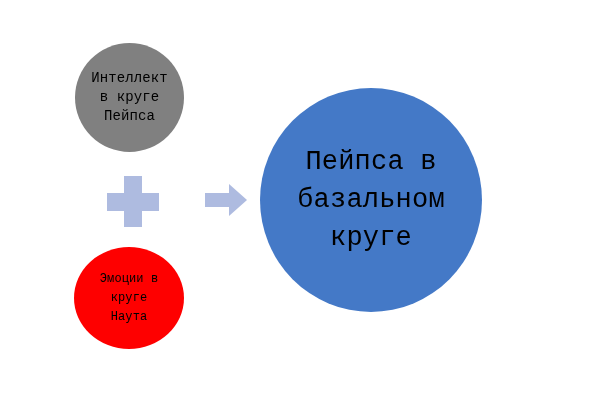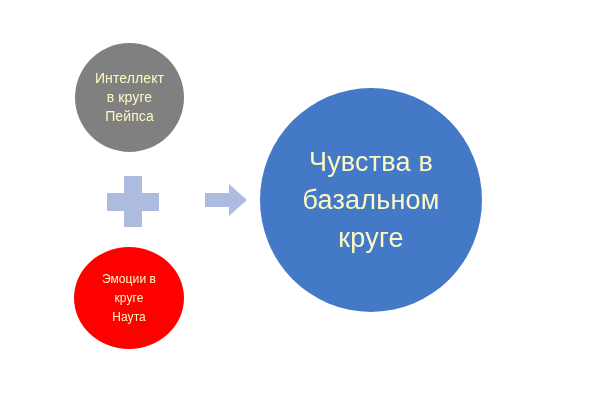--- a/index.html
+++ b/index.html
@@ -28,21 +28,22 @@
     justify-content: center;
     text-align: center;
     box-sizing: border-box;
     color: #ffffff;
   }
 
   .node .node-label {
     display: block;
     width: 100%;
     white-space: pre-line;
-    color: #fef9c3;
+    color: #000000;
+    font-family: Liberation Mono, monospace;
   }
 
   
   #node-intellect {
     left: 75px;
     top: 43px;
     width: 109px;
     height: 109px;
     background: #808080;
   }
@@ -142,18 +143,18 @@
 Наута</span>
   </div>
 
   <div id="arrow-operator">
     <svg viewBox="0 0 42 32" xmlns="http://www.w3.org/2000/svg" aria-hidden="true">
       <polygon points="0,9 24,9 24,0 42,16 24,32 24,23 0,23" fill="#aebbe0"></polygon>
     </svg>
   </div>
 
   <div class="node" id="node-feelings">
-    <span class="node-label">Чувства в
+    <span class="node-label">Пейпса в
 базальном
 круге</span>
   </div>
 
 </div>
 
 </body></html>

